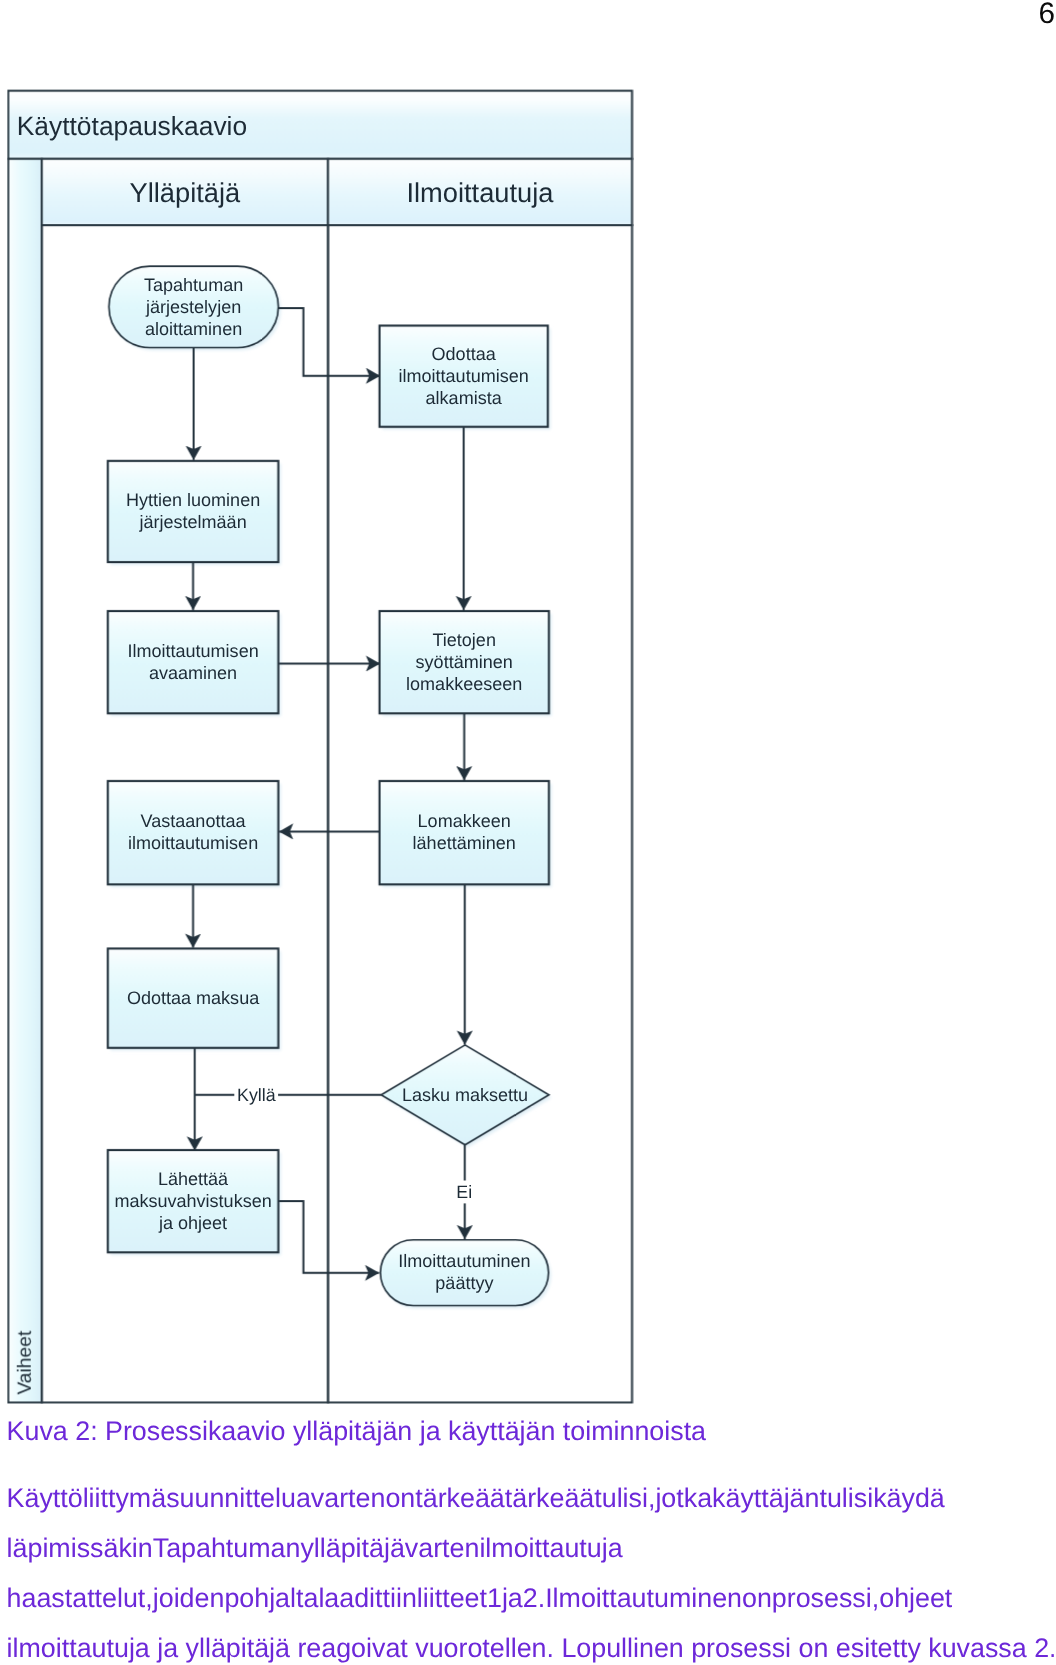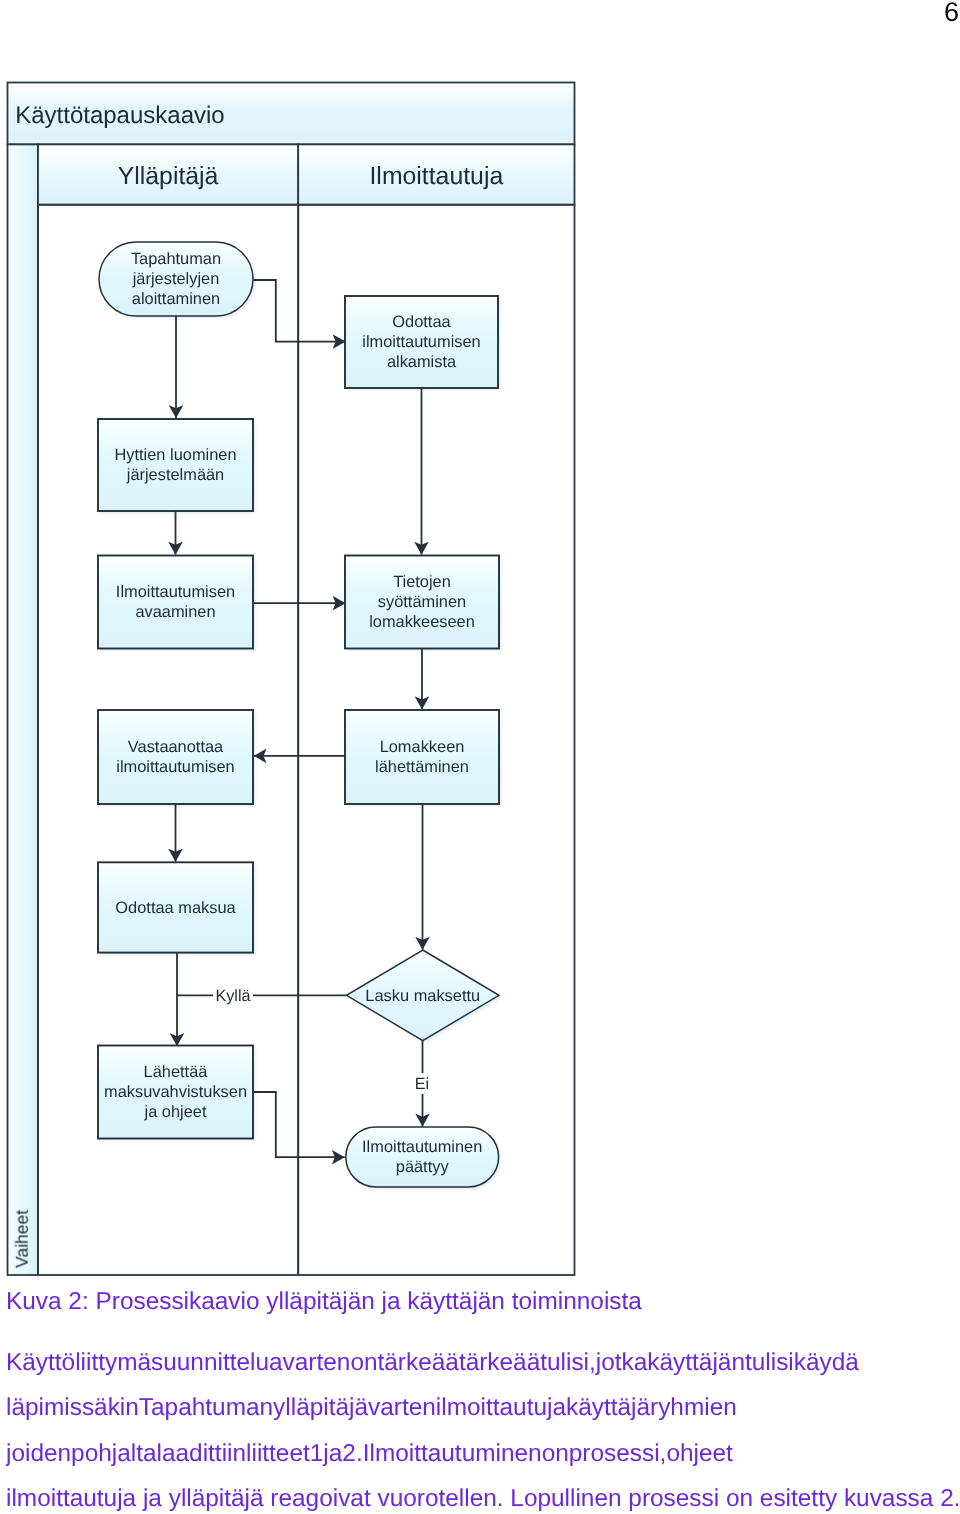--- a/index.html
+++ b/index.html
@@ -157,23 +157,23 @@
         <span>tulisi</span>
         <span>käydä</span>
       </div>
       <div class="jline">
         <span>läpi</span>
         <span>missäkin</span>
         <span>Tapahtuman</span>
         <span>ylläpitäjä</span>
         <span>varten</span>
         <span>ilmoittautuja</span>
-        <span>käyttäjäryhmien</span>
       </div>
       <div class="jline">
+        <span>haastattelut,</span>
         <span>joiden</span>
         <span>pohjalta</span>
         <span>laadittiin</span>
         <span>liitteet</span>
         <span>1</span>
         <span>ja</span>
         <span>2.</span>
         <span>Ilmoittautuminen</span>
         <span>on</span>
         <span>prosessi,</span>

